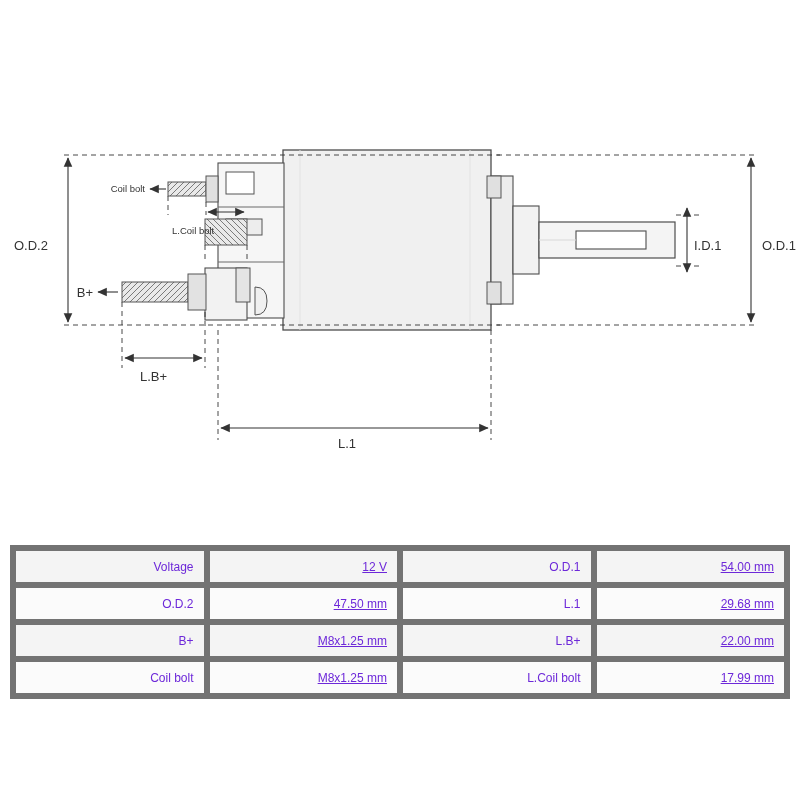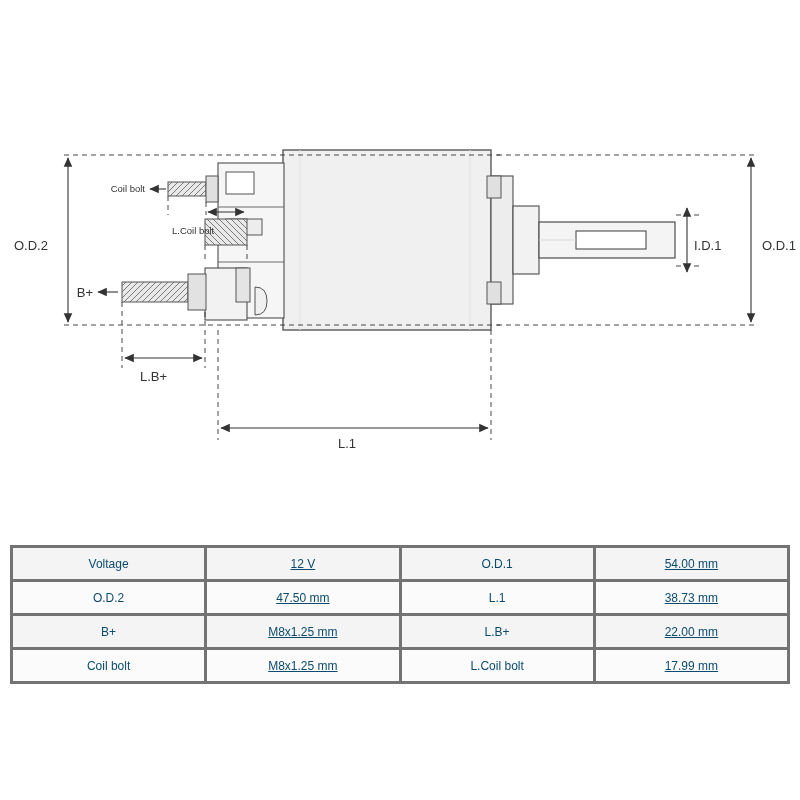--- a/index.html
+++ b/index.html
@@ -39,23 +39,22 @@
     position: absolute;
     left: 10px;
     top: 545px;
     width: 780px;
     border-collapse: collapse;
     font-size: 12px;
   }
   #spec-table td {
     padding: 6px 10px;
     height: 19px;
-    border: 3px solid #737373;
-    color: #0c4a6e;
-    text-align: center;
+    border: 6px solid #737373;
+    color: #6d28d9;
   }
   #spec-table tr:nth-child(odd) td {
     background: #f4f4f4;
   }
   #spec-table tr:nth-child(even) td {
     background: #fbfbfb;
   }
   .k {
     text-align: right;
     width: 25%;
@@ -184,21 +183,21 @@
     <tr>
       <td class="k">Voltage</td>
       <td class="v">12 V</td>
       <td class="k">O.D.1</td>
       <td class="v">54.00 mm</td>
     </tr>
     <tr>
       <td class="k">O.D.2</td>
       <td class="v">47.50 mm</td>
       <td class="k">L.1</td>
-      <td class="v">38.73 mm</td>
+      <td class="v">29.68 mm</td>
     </tr>
     <tr>
       <td class="k">B+</td>
       <td class="v">M8x1.25 mm</td>
       <td class="k">L.B+</td>
       <td class="v">22.00 mm</td>
     </tr>
     <tr>
       <td class="k">Coil bolt</td>
       <td class="v">M8x1.25 mm</td>

